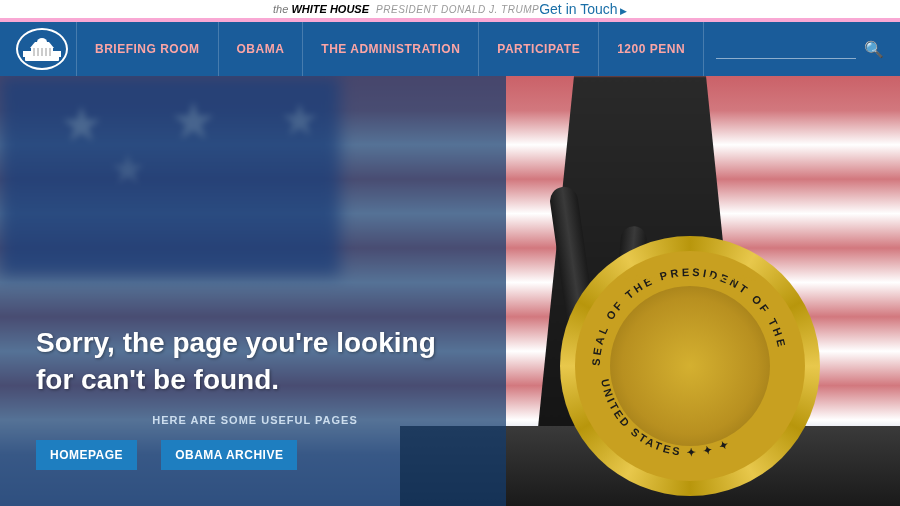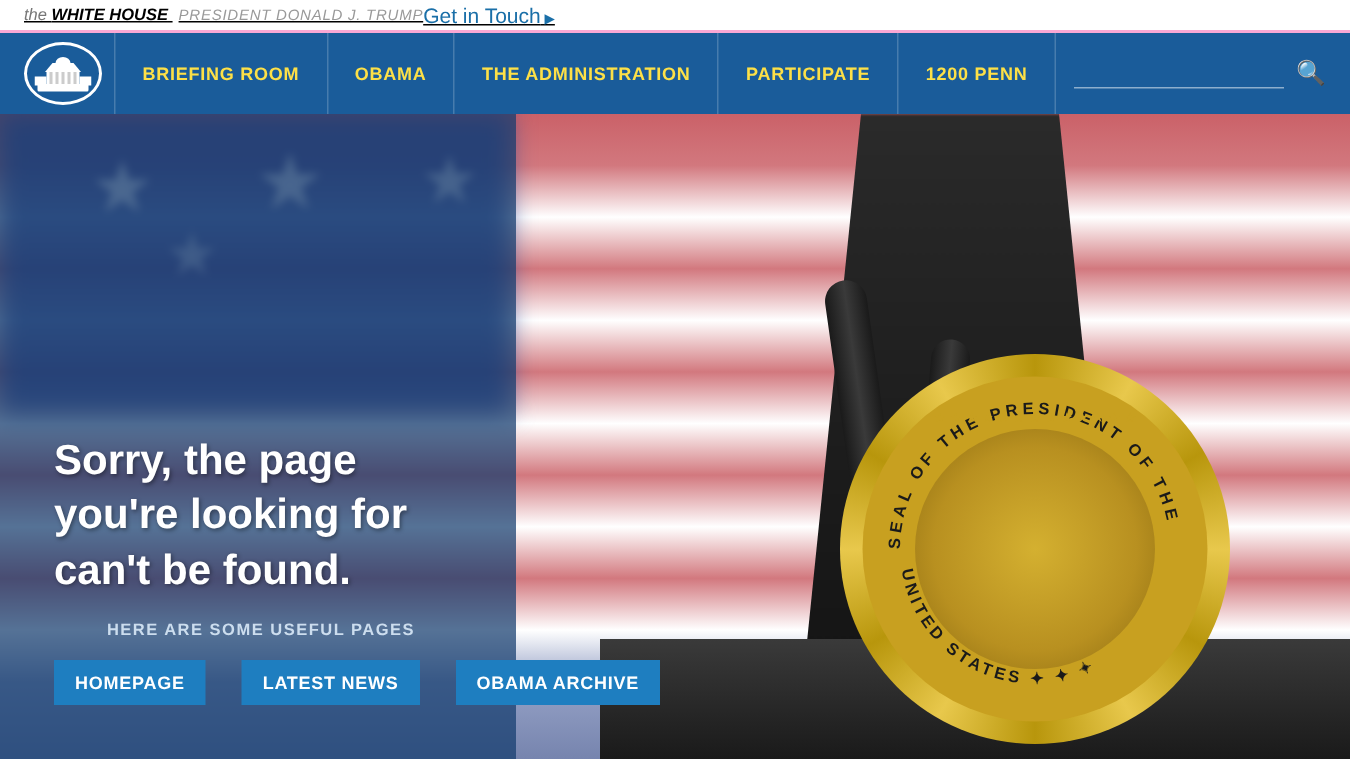--- a/index.html
+++ b/index.html
@@ -4,24 +4,23 @@
   <style>
     * { margin: 0; padding: 0; box-sizing: border-box; }
     body { width: 900px; height: 506px; overflow: hidden; font-family: Arial, sans-serif; }
 
     
     .top-bar {
       background: #fff;
       height: 22px;
       display: flex;
       align-items: center;
-      justify-content: flex-start;
+      justify-content: center;
       padding: 0 16px;
-      border-bottom: 2px solid #f9a8d4;
-      text-decoration: underline;
+      border-bottom: 4px solid #f9a8d4;
     }
     .top-bar-left {
       font-size: 11px;
       color: #555;
       font-style: italic;
     }
     .top-bar-left span.white { color: #000; font-weight: bold; }
     .top-bar-left span.president { color: #999; font-size: 10px; margin-left: 4px; letter-spacing: 0.5px; }
     .top-bar-right {
       font-size: 14px;
@@ -63,21 +62,21 @@
       align-items: center;
       justify-content: center;
     }
     .nav-links {
       display: flex;
       align-items: center;
       flex: 1;
       height: 100%;
     }
     .nav-link {
-      color: #fde047;
+      color: #fca5a5;
       text-decoration: none;
       font-size: 12px;
       font-weight: bold;
       letter-spacing: 0.5px;
       padding: 0 18px;
       height: 100%;
       display: flex;
       align-items: center;
       border-right: 1px solid rgba(255,255,255,0.2);
       cursor: pointer;
@@ -256,21 +255,21 @@
       width: 500px;
       height: 80px;
       background: linear-gradient(to bottom, #3a3a3a, #2a2a2a, #1a1a1a);
     }
 
     
     .overlay-panel {
       position: absolute;
       top: 0;
       left: 0;
-      width: 344px;
+      width: 506px;
       height: 430px;
       background: rgba(20, 60, 110, 0.72);
       display: flex;
       flex-direction: column;
       justify-content: flex-end;
       padding: 28px 32px 36px 36px;
     }
 
     .error-title {
       font-size: 28px;
@@ -421,18 +420,17 @@
         <div class="seal-center"></div>
       </div>
     </div>
   </div>
 
   <div class="overlay-panel">
     <h1 class="error-title">Sorry, the page you're looking for can't be found.</h1>
     <div class="useful-pages-label">HERE ARE SOME USEFUL PAGES</div>
     <div class="action-buttons">
       <button class="action-btn">HOMEPAGE</button>
-      <button class="action-btn">LATEST NEWS</button>
       <button class="action-btn">OBAMA ARCHIVE</button>
     </div>
   </div>
 
 </div>
 
 </body></html>

